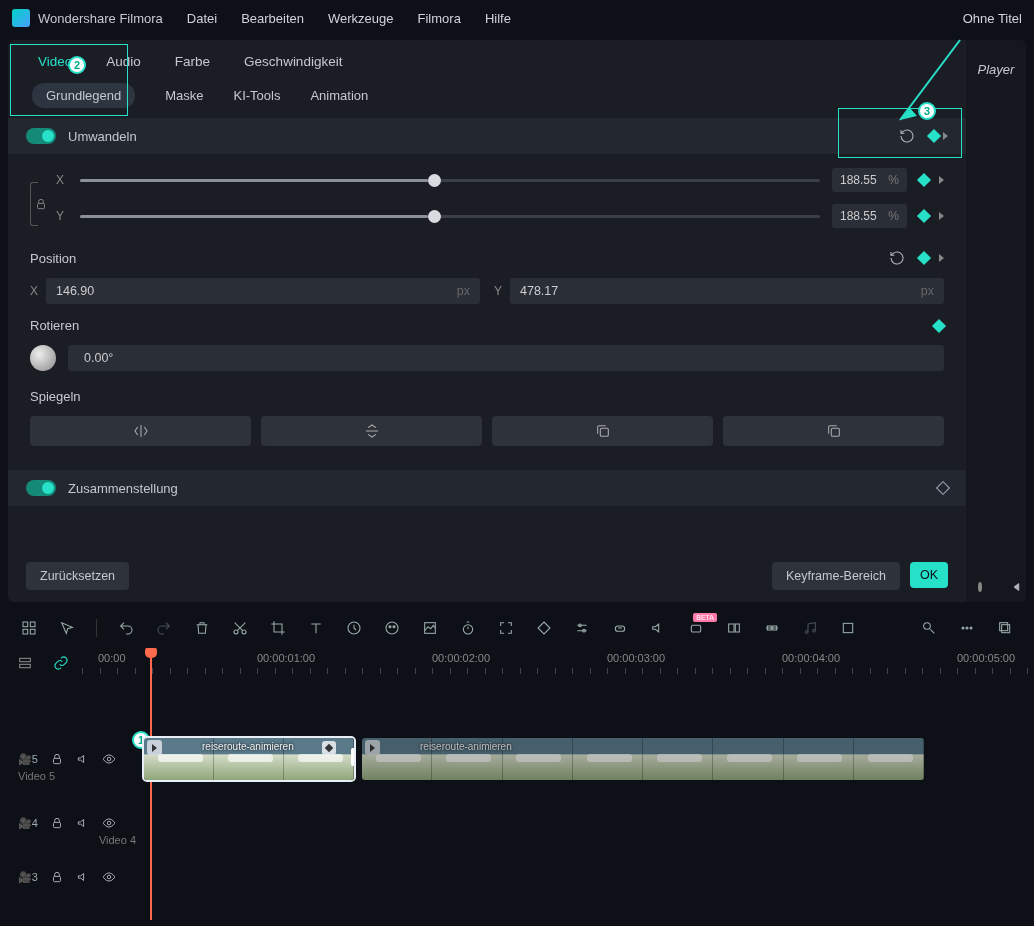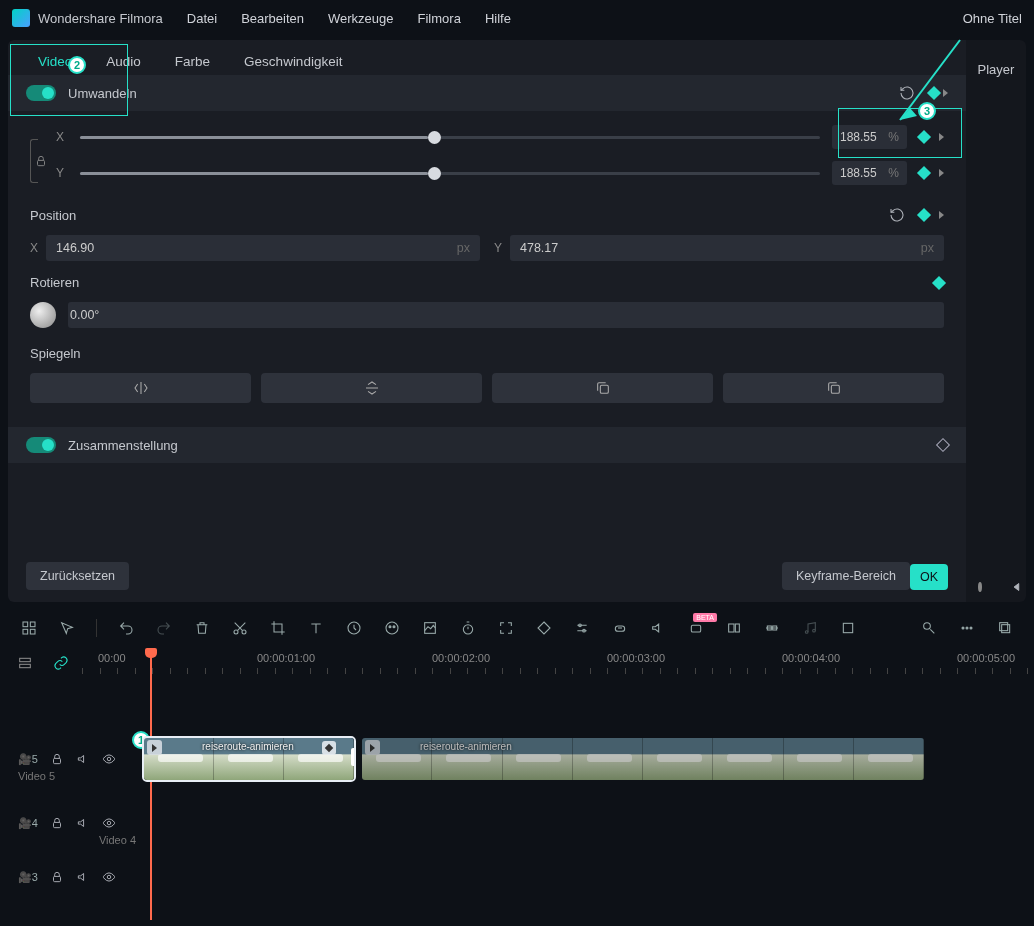--- a/index.html
+++ b/index.html
@@ -8,21 +8,21 @@
 
 .menu-bar { display: flex; align-items: center; height: 36px; padding: 0 12px; gap: 24px; background: #0d1117; }
 .logo-box { display: flex; align-items: center; gap: 8px; }
 .logo { width: 18px; height: 18px; background: linear-gradient(135deg,#00d4c4,#4a9fff); border-radius: 3px; display:flex;align-items:center;justify-content:center;}
 .menu-bar .menu-item { color: #d0d3d9; cursor: pointer; font-size: 13px; }
 .menu-bar .right { margin-left: auto; text-align: right; }
 
 
 .main-area { display: flex; height: 570px; }
 .inspector { flex: 0 0 958px; background: #1a1d24; border-radius: 6px 0 0 6px; margin: 4px 0 4px 8px; display:flex; flex-direction:column;}
-.player-panel { flex: 1; background: #14171d; margin: 4px 8px 4px 0; border-radius: 0 6px 6px 0; padding-top: 22px; text-align:center;}
+.player-panel { flex: 1; background: #14171d; margin: 4px 8px 4px 0; border-radius: 0 6px 6px 0; padding-top: 22px; text-align:center;font-style:italic;}
 
 
 .tabs-primary { display: flex; gap: 34px; padding: 14px 30px 6px 30px; }
 .tabs-primary span { cursor:pointer; font-size:13.5px;}
 .tabs-primary .active { color: #26e0c8; }
 
 .tabs-secondary { display: flex; gap: 30px; padding: 8px 24px 10px 24px; align-items:center;}
 .pill { background: #2c3540; color:#26e0c8; padding: 5px 14px; border-radius: 12px; font-size:12.5px; cursor:pointer;}
 .tabs-secondary span { cursor:pointer; font-size:13px; color:#c5c8ce;}
 
@@ -56,26 +56,26 @@
 .lock-bracket { border-left:1px solid #555; border-top:1px solid #555; border-bottom:1px solid #555; height:44px; width:8px; border-radius:3px 0 0 3px;}
 
 .pos-row { display:flex; gap:14px; align-items:center; margin-bottom:14px;}
 .pos-box { display:flex; align-items:center; gap:8px; flex:1;}
 .pos-box .axis { color:#888; font-size:12px; }
 .pos-input { flex:1; background:#2a2e37; padding:6px 10px; border-radius:3px; display:flex; justify-content:space-between; color:#ccc; font-size:12.5px;}
 .pos-input .unit { color:#666;}
 
 .rotate-row { display:flex; align-items:center; gap:12px;}
 .rot-knob { width:26px; height:26px; border-radius:50%; background:radial-gradient(circle at 35% 35%, #eee, #888); position:relative;}
-.rot-input { flex:1; background:#2a2e37; padding:6px 2px; border-radius:3px; color:#ccc; font-size:12.5px;}
+.rot-input { flex:1; background:#2a2e37; padding:6px 16px; border-radius:3px; color:#ccc; font-size:12.5px;}
 
 .mirror-row { display:flex; gap:10px; margin-top:10px;}
 .mirror-btn { flex:1; height:30px; background:#2e323b; border-radius:4px; display:flex; align-items:center; justify-content:center; cursor:pointer; color:#aaa;}
 
-.bottom-bar { display:flex; padding:12px 18px; align-items:flex-end; margin-top:auto;}
+.bottom-bar { display:flex; gap:10px; padding:12px 18px; align-items:flex-start; margin-top:auto;}
 .btn-gray { background:#2e323b; padding:7px 14px; border-radius:4px; cursor:pointer; font-size:12.5px;}
 .btn-green { background:#26e0c8; color:#0d1117; padding:6px 10px; border-radius:4px; cursor:pointer; font-size:12.5px; font-weight:500;}
 
 
 .player-bottom { position:absolute; bottom:8px; left:12px; right:8px; display:flex; align-items:center; gap:14px; color:#888;}
 .player-bottom .circ { width:10px;height:10px;border:2px solid #888;border-radius:50%;}
 
 
 .toolbar { display:flex; align-items:center; gap:20px; padding:10px 20px; background:#0d1117; color:#9aa; height:44px;}
 .toolbar .sep { width:1px; height:18px; background:#333;}
@@ -134,20 +134,26 @@
 <div class="main-area">
   <div class="inspector">
 
     <div class="tabs-primary">
       <span class="active">Video</span>
       <span>Audio</span>
       <span>Farbe</span>
       <span>Geschwindigkeit</span>
     </div>
 
+    <div class="tabs-secondary">
+      <span class="pill">Grundlegend</span>
+      <span>Maske</span>
+      <span>KI-Tools</span>
+      <span>Animation</span>
+    </div>
 
     <div class="section-header">
       <div class="toggle"></div>
       <span>Umwandeln</span>
       <div class="spacer"></div>
       <div class="kf-controls">
         <span class="icon-btn">
             <svg class="ic" viewBox="0 0 24 24">
               <path d="M3 12a9 9 0 1 0 3-6.7L3 8"></path>
               <path d="M3 3v5h5"></path>

